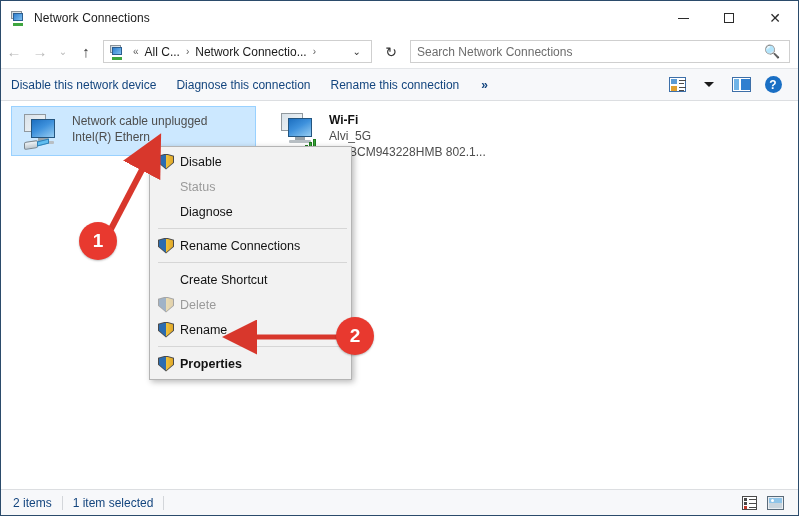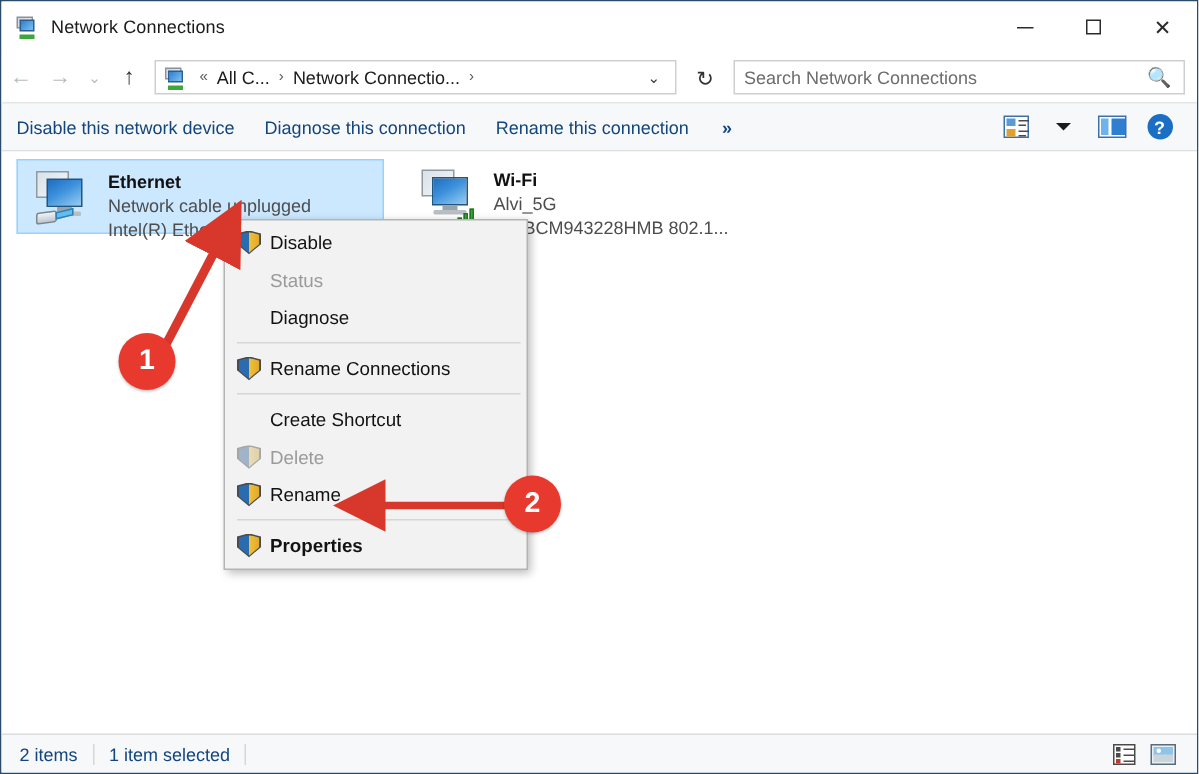--- a/index.html
+++ b/index.html
@@ -87,21 +87,21 @@
   }
   .crumb-chevdn {
     margin-left: auto; font-size: 10px; color: #333; padding: 0 10px 0 8px;
   }
   #refreshbtn {
     width: 26px; height: 26px; display: flex; align-items: center;
     justify-content: center; font-size: 14px; color: #333; flex: none;
     margin-right: 6px;
   }
   #searchbox {
-    width: 301px; height: 23px; flex: none; margin-right: 8px;
+    width: 380px; height: 23px; flex: none; margin-right: 8px;
     border: 1px solid #cfcfcf; background: #fff;
     display: flex; align-items: center;
   }
   #searchbox input {
     flex: 1; border: 0; outline: none; font-size: 12px;
     color: #1b1b1b; padding-left: 6px;
     font-family: "Liberation Sans", sans-serif; background: transparent;
   }
   #searchbox input::placeholder { color: #6d6d6d; }
   #search-icon { font-size: 13px; color: #3a3a3a; padding: 0 8px 0 4px; }
@@ -394,21 +394,20 @@
         <div class="ci-back"></div>
         <div class="ci-front"></div>
         <div class="ci-stand"></div>
         <div class="ci-foot"></div>
         <div class="ci-plug">
             <span class="pb"></span>
             <span class="pc"></span>
           </div>
       </div>
       <div class="conn-text">
-        <div class="conn-name">Ethernet</div>
         <div class="conn-status">Network cable unplugged</div>
         <div class="conn-device">Intel(R) Ethern</div>
       </div>
     </div>
 
     <div class="conn-item" style="left:268px; top:5px;">
       <div class="conn-icon">
         <div class="ci-back"></div>
         <div class="ci-front"></div>
         <div class="ci-stand"></div>

